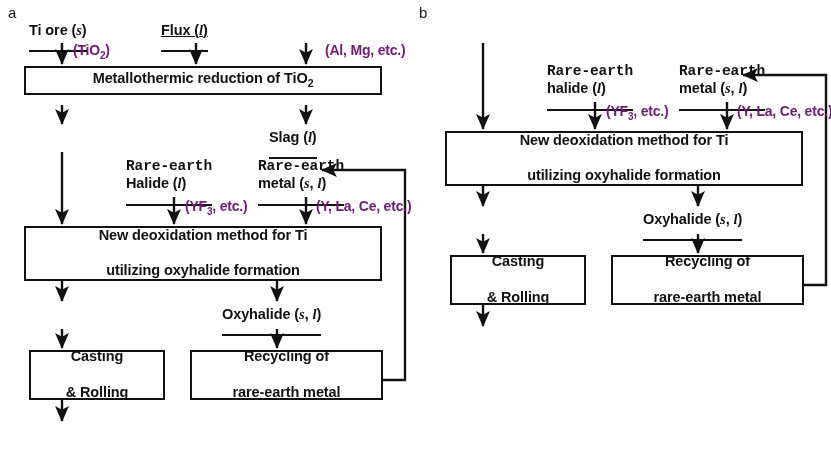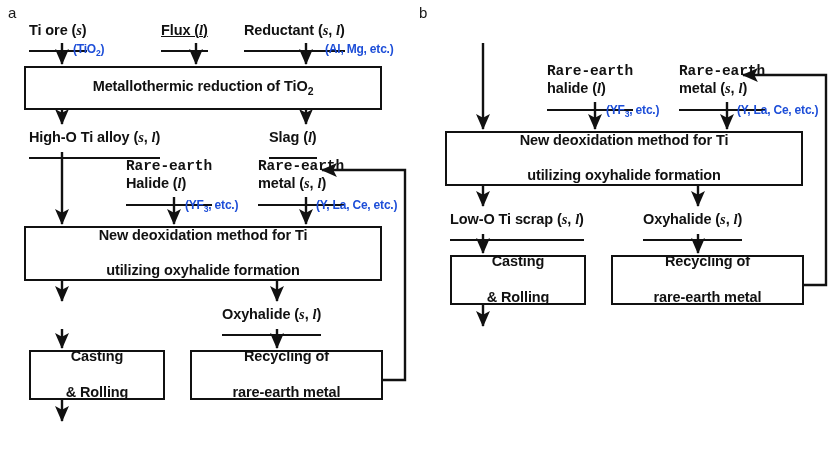--- a/index.html
+++ b/index.html
@@ -67,22 +67,22 @@
   .slabel.twoline .top {
     display: block;
     padding-bottom: 0px;
     font-family: Liberation Mono, monospace;
   }
   
   .note {
     position: absolute;
     font-family: "Liberation Sans", sans-serif;
     font-weight: bold;
-    font-size: 12px;
-    color: #1d4ed8;
+    font-size: 14px;
+    color: #701a75;
     white-space: nowrap;
     letter-spacing: -0.2px;
   }
   .ital {
     font-style: italic;
     font-family: "Liberation Serif", serif;
     font-weight: bold;
   }
   sub { font-size: 0.72em; }
 </style>
@@ -146,32 +146,26 @@
 
   <div class="slabel" style="left:29px; top:22px;">
     <span class="ul">Ti ore (<span class="ital">s</span>)</span>
   </div>
   <div class="note" style="left:73px; top:42px;">(TiO<sub>2</sub>)</div>
 
   <div class="slabel" style="left:161px; top:22px;text-decoration:underline;">
     <span class="ul">Flux (<span class="ital">l</span>)</span>
   </div>
 
-  <div class="slabel" style="left:244px; top:22px;">
-    <span class="ul">Reductant (<span class="ital">s</span>, <span class="ital">l</span>)</span>
-  </div>
   <div class="note" style="left:325px; top:42px;">(Al, Mg, etc.)</div>
 
-  <div class="pbox" style="left:24px; top:66px; width:358px; height:44px;">
+  <div class="pbox" style="left:24px; top:66px; width:358px; height:29px;">
     <span>Metallothermic reduction of TiO<sub>2</sub></span>
   </div>
 
-  <div class="slabel" style="left:29px; top:129px;">
-    <span class="ul">High-O Ti alloy (<span class="ital">s</span>, <span class="ital">l</span>)</span>
-  </div>
 
   <div class="slabel" style="left:269px; top:129px;">
     <span class="ul">Slag (<span class="ital">l</span>)</span>
   </div>
 
   <div class="slabel twoline" style="left:126px; top:158px;">
     <span class="top">Rare-earth</span>
     <span class="ul">Halide (<span class="ital">l</span>)</span>
   </div>
   <div class="note" style="left:185px; top:198px;">(YF<sub>3</sub>, etc.)</div>
@@ -224,23 +218,20 @@
   </div>
   <div class="note" style="left:737px; top:103px;">(Y, La, Ce, etc.)</div>
 
   <div class="pbox" style="left:445px; top:131px; width:358px; height:55px;">
     <span>
       <span>New deoxidation method for Ti</span><br>
       <span>utilizing oxyhalide formation</span>
     </span>
   </div>
 
-  <div class="slabel" style="left:450px; top:211px;">
-    <span class="ul">Low-O Ti scrap (<span class="ital">s</span>, <span class="ital">l</span>)</span>
-  </div>
 
   <div class="slabel" style="left:643px; top:211px;">
     <span class="ul">Oxyhalide (<span class="ital">s</span>, <span class="ital">l</span>)</span>
   </div>
 
   <div class="pbox" style="left:450px; top:255px; width:136px; height:50px;">
     <span>
       <span>Casting</span><br>
       <span>&amp; Rolling</span>
     </span>

